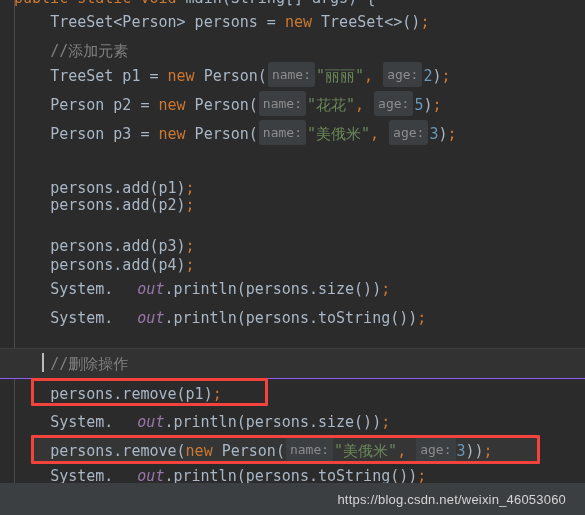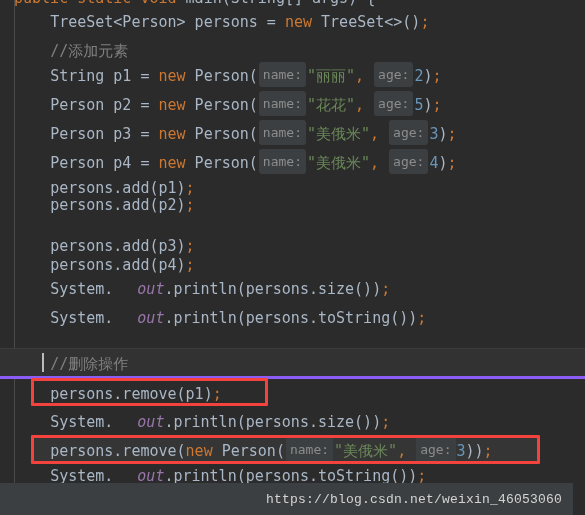--- a/index.html
+++ b/index.html
@@ -40,21 +40,21 @@
     white-space: pre;
     color: #a9b7c6;
     padding-left: 14px;
     box-sizing: border-box;
   }
 
   
   .caret-row {
     background: #323232;
     border-top: 1px solid #3c3c3c;
-    border-bottom: 3px solid #8b5cf6;
+    border-bottom: 1px solid #8b5cf6;
   }
 
   
   .kw       { color: #cc7832; }
   .plain    { color: #a9b7c6; }
   .type     { color: #a9b7c6; }
   .str      { color: #6a8759; }              
   .num      { color: #6897bb; }              
   .semi     { color: #cc7832; }              
   .comma    { color: #cc7832; }
@@ -96,31 +96,31 @@
   .sel-band {
     position: absolute;
     background: #353535;
     pointer-events: none;
   }
 
   
   #watermark-bar {
     position: absolute;
     left: 0;
-    right: 12px;
+    right: 0;
     bottom: 0;
     height: 32px;
     background: #3c3f41;
     color: #d4d4d4;
-    font-family: Liberation Mono, monospace;
+    font-family: Liberation Sans, sans-serif;
     font-size: 13px;
     display: flex;
     align-items: center;
     justify-content: flex-end;
-    padding-right: 11px;
+    padding-right: 19px;
     box-sizing: border-box;
   }
   
   #watermark-text { letter-spacing: 0.2px; }
 
   
   .clipped {
     top: -16px;
     color: #cc7832;
   }
@@ -131,27 +131,26 @@
 <div id="editor-root">
 
   <div class="indent-guide g1"></div>
 
   <div class="code-line clipped" style="top:-16px;"><span class="kw">public</span><span class="kw"> static void </span><span class="plain">main</span><span class="plain">(String[] args) {</span></div>
 
   <div class="code-line" style="top:37px;"><span class="plain">    </span><span class="comment">//添加元素</span></div>
 
   <div class="code-line" style="top:8px;"><span class="plain">    </span><span class="type">TreeSet&lt;Person&gt; persons = </span><span class="kw">new</span><span class="plain"> TreeSet&lt;&gt;()</span><span class="semi">;</span></div>
 
-  <div class="code-line" style="top:62px;"><span class="plain">    </span><span class="plain">String p1 = </span><span class="kw">new</span><span class="plain"> Person(</span><span class="hint">name:</span><span class="str">"丽丽"</span><span class="comma">,</span><span> </span><span class="hint">age:</span><span class="num">2</span><span class="punct">)</span><span class="semi">;</span></div>
+  <div class="code-line" style="top:62px;"><span class="plain">    </span><span class="plain">TreeSet p1 = </span><span class="kw">new</span><span class="plain"> Person(</span><span class="hint">name:</span><span class="str">"丽丽"</span><span class="comma">,</span><span> </span><span class="hint">age:</span><span class="num">2</span><span class="punct">)</span><span class="semi">;</span></div>
 
   <div class="code-line" style="top:91px;"><span class="plain">    </span><span class="plain">Person p2 = </span><span class="kw">new</span><span class="plain"> Person(</span><span class="hint">name:</span><span class="str">"花花"</span><span class="comma">,</span><span> </span><span class="hint">age:</span><span class="num">5</span><span class="punct">)</span><span class="semi">;</span></div>
 
   <div class="code-line" style="top:120px;"><span class="plain">    </span><span class="plain">Person p3 = </span><span class="kw">new</span><span class="plain"> Person(</span><span class="hint">name:</span><span class="str">"美俄米"</span><span class="comma">,</span><span> </span><span class="hint">age:</span><span class="num">3</span><span class="punct">)</span><span class="semi">;</span></div>
 
-  <div class="code-line" style="top:149px;"><span class="plain">    </span><span class="plain">Person p4 = </span><span class="kw">new</span><span class="plain"> Person(</span><span class="hint">name:</span><span class="str">"美俄米"</span><span class="comma">,</span><span> </span><span class="hint">age:</span><span class="num">4</span><span class="punct">)</span><span class="semi">;</span></div>
 
   <div class="code-line" style="top:174px;"><span class="plain">    </span><span class="plain">persons.add(p1)</span><span class="semi">;</span></div>
   <div class="code-line" style="top:191px;"><span class="plain">    </span><span class="plain">persons.add(p2)</span><span class="semi">;</span></div>
   <div class="code-line" style="top:232px;"><span class="plain">    </span><span class="plain">persons.add(p3)</span><span class="semi">;</span></div>
   <div class="code-line" style="top:251px;"><span class="plain">    </span><span class="plain">persons.add(p4)</span><span class="semi">;</span></div>
 
   <div class="code-line" style="top:275px;"><span class="plain">    </span><span class="plain">System.</span><span class="field-s">out</span><span class="plain">.println(persons.size())</span><span class="semi">;</span></div>
 
   <div class="code-line" style="top:304px;"><span class="plain">    </span><span class="plain">System.</span><span class="field-s">out</span><span class="plain">.println(persons.toString())</span><span class="semi">;</span></div>
 

